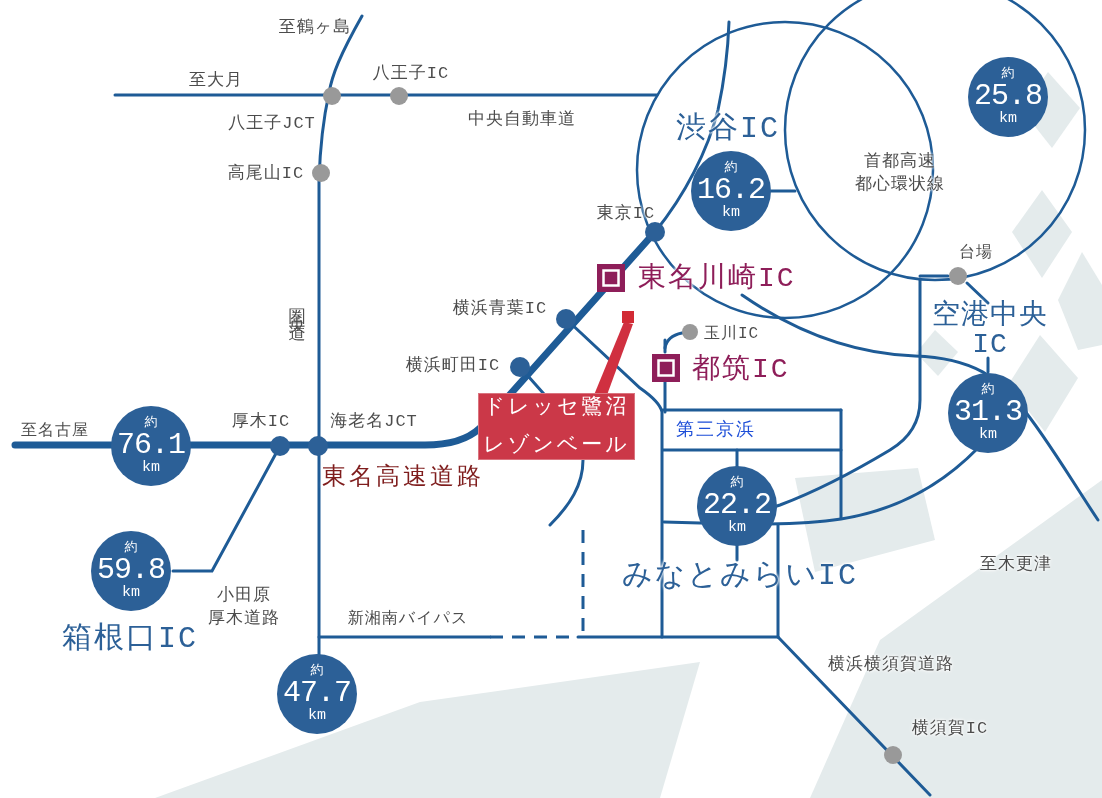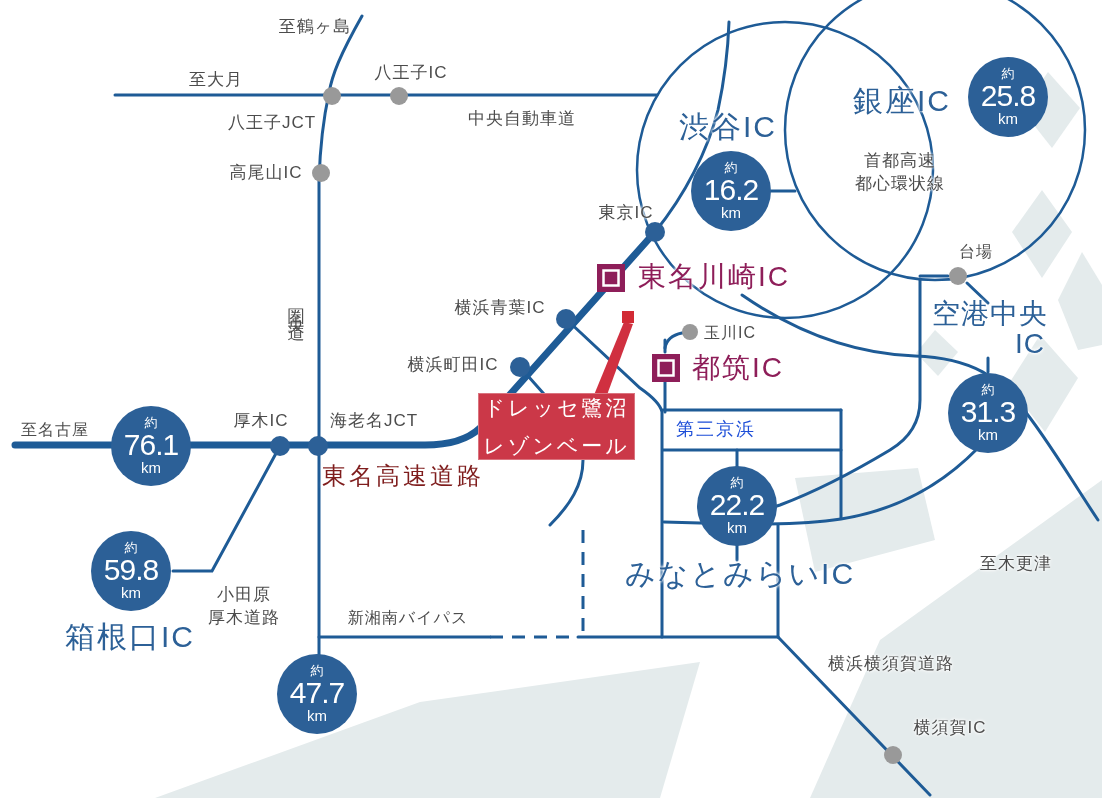--- a/index.html
+++ b/index.html
@@ -1,17 +1,17 @@
 <!DOCTYPE html>
 <html><head>
 <meta charset="utf-8">
 <style>
   html,body{margin:0;padding:0;background:#fff;}
   #stage{position:relative;width:1102px;height:798px;overflow:hidden;background:#fff;
-         font-family:Liberation Sans, sans-serif;}
+         font-family:Liberation Mono, monospace;}
   #roads-svg{position:absolute;left:0;top:0;z-index:1;}
   .lbl{position:absolute;transform:translate(-50%,-50%);white-space:nowrap;z-index:3;
        text-shadow:0 0 3px #fff,0 0 3px #fff,0 0 5px #fff;}
   .lbl.left{transform:translate(0,-50%);}
   .g17{color:#4c4c4c;font-size:17px;letter-spacing:1px;}
   .g16{color:#4c4c4c;font-size:16px;letter-spacing:1px;}
   .g18{color:#1d4ed8;font-size:18px;letter-spacing:2px;}
   .blue30{color:#2c6097;font-size:30px;letter-spacing:2px;}
   .blue28{color:#2c6097;font-size:28px;letter-spacing:1px;}
   .blue24{color:#7f1d1d;font-size:24px;letter-spacing:3px;}
@@ -115,32 +115,31 @@
 
   <div class="lbl g17" style="left:315px;top:26px">至鶴ヶ島</div>
   <div class="lbl g17" style="left:216px;top:79px">至大月</div>
   <div class="lbl g17" style="left:411px;top:72px">八王子IC</div>
   <div class="lbl g17" style="left:272px;top:122px">八王子JCT</div>
   <div class="lbl g17" style="left:522px;top:118px">中央自動車道</div>
   <div class="lbl g17" style="left:266px;top:172px">高尾山IC</div>
   <div class="lbl g17 vert" style="left:296px;top:307px">圏央道</div>
 
   <div class="lbl blue30" style="left:728px;top:127px">渋谷IC</div>
-  <div class="lbl blue30" style="left:902px;top:101px">銀座IC</div>
   <div class="lbl g17" style="left:900px;top:160px">首都高速</div>
   <div class="lbl g17" style="left:900px;top:183px">都心環状線</div>
   <div class="lbl g17" style="left:626px;top:212px">東京IC</div>
   <div class="lbl g16" style="left:976px;top:252px">台場</div>
 
   <div class="lbl maroon28 left" style="left:638px;top:277px">東名川崎IC</div>
   <div class="lbl g17" style="left:500px;top:307px">横浜青葉IC</div>
   <div class="lbl g16 left" style="left:704px;top:333px">玉川IC</div>
   <div class="lbl maroon28 left" style="left:692px;top:368px">都筑IC</div>
   <div class="lbl blue28" style="left:990px;top:314px">空港中央</div>
-  <div class="lbl blue28" style="left:1030px;top:344px">IC</div>
+  <div class="lbl blue28" style="left:990px;top:344px">IC</div>
   <div class="lbl g17" style="left:453px;top:364px">横浜町田IC</div>
 
   <div class="lbl g16" style="left:55px;top:430px">至名古屋</div>
   <div class="lbl g17" style="left:261px;top:420px">厚木IC</div>
   <div class="lbl g17" style="left:374px;top:420px">海老名JCT</div>
   <div class="lbl blue24" style="left:403px;top:476px">東名高速道路</div>
   <div class="lbl g18 left" style="left:676px;top:429px">第三京浜</div>
 
   <div class="lbl blue30" style="left:740px;top:574px">みなとみらいIC</div>
   <div class="lbl g17" style="left:1016px;top:563px">至木更津</div>

